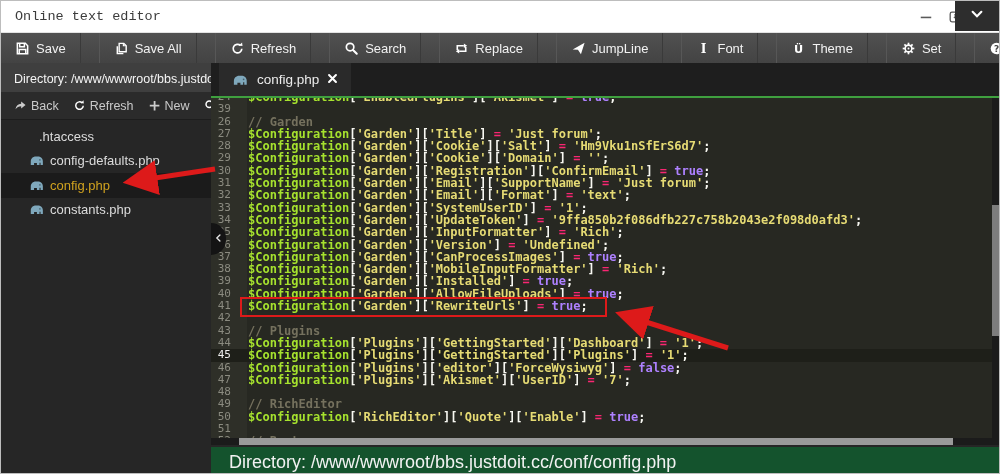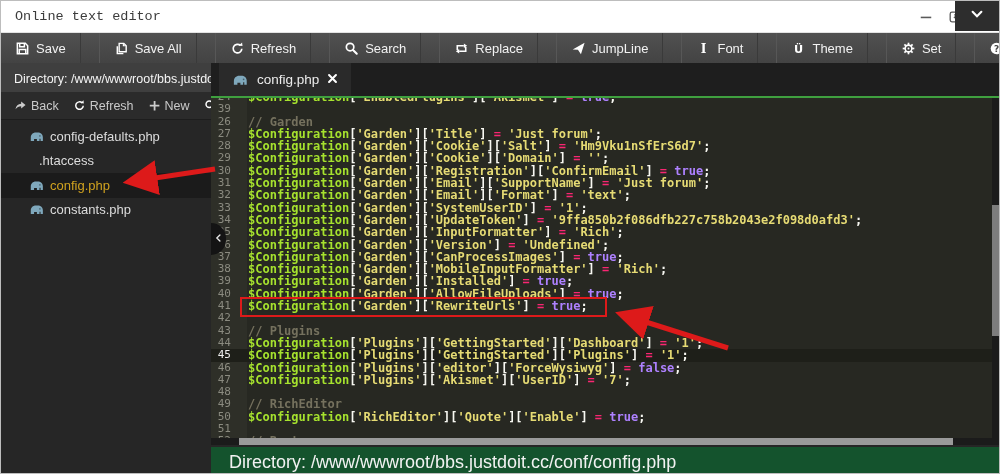--- a/index.html
+++ b/index.html
@@ -257,31 +257,31 @@
           <span class="icon">
             <svg viewBox="0 0 16 16">
               <circle cx="6.5" cy="6.5" r="4" fill="none" stroke="#fff" stroke-width="1.8"></circle>
               <line x1="9.6" y1="9.6" x2="13.6" y2="13.6" stroke="#fff" stroke-width="2.2" stroke-linecap="round"></line>
             </svg>
           </span>
           <span>Search</span>
         </div>
       </div>
     <div id="filelist">
+        <div class="frow noicon">
+          <span>.htaccess</span>
+        </div>
         <div class="frow">
           <span class="ficon">
             <svg viewBox="0 0 18 14">
               <path d="M2 12V8.2C2 5 4.3 2.6 7.6 2.6h2.2c3.3 0 5.8 2.1 5.8 5.2V12h-2.6V9.4h-1.2V12H8.9V9.8H5.7V12z" fill="#7fa8bc"></path>
               <circle cx="12.3" cy="6.3" r="0.9" fill="#44606e"></circle>
             </svg>
           </span>
           <span>config-defaults.php</span>
-        </div>
-        <div class="frow noicon">
-          <span>.htaccess</span>
         </div>
         <div class="frow sel">
           <span class="ficon">
             <svg viewBox="0 0 18 14">
               <path d="M2 12V8.2C2 5 4.3 2.6 7.6 2.6h2.2c3.3 0 5.8 2.1 5.8 5.2V12h-2.6V9.4h-1.2V12H8.9V9.8H5.7V12z" fill="#7fa8bc"></path>
               <circle cx="12.3" cy="6.3" r="0.9" fill="#44606e"></circle>
             </svg>
           </span>
           <span>config.php</span>
         </div>

